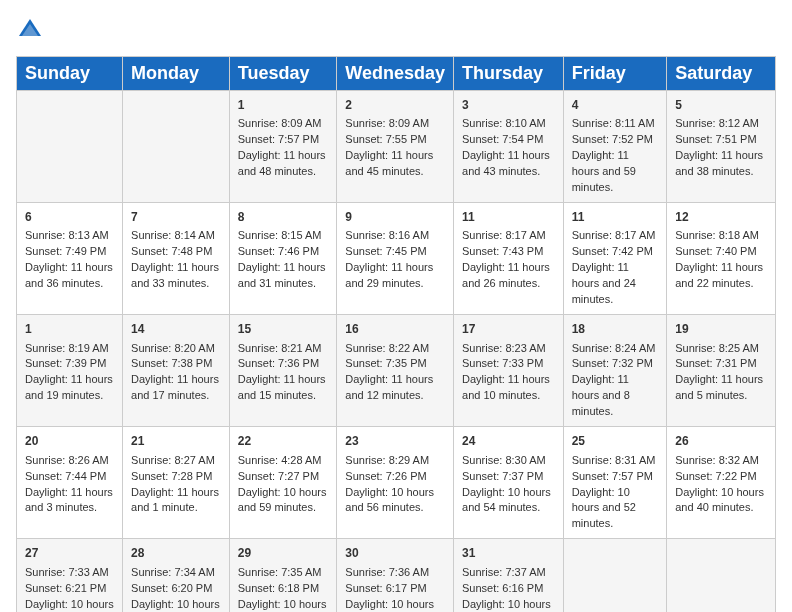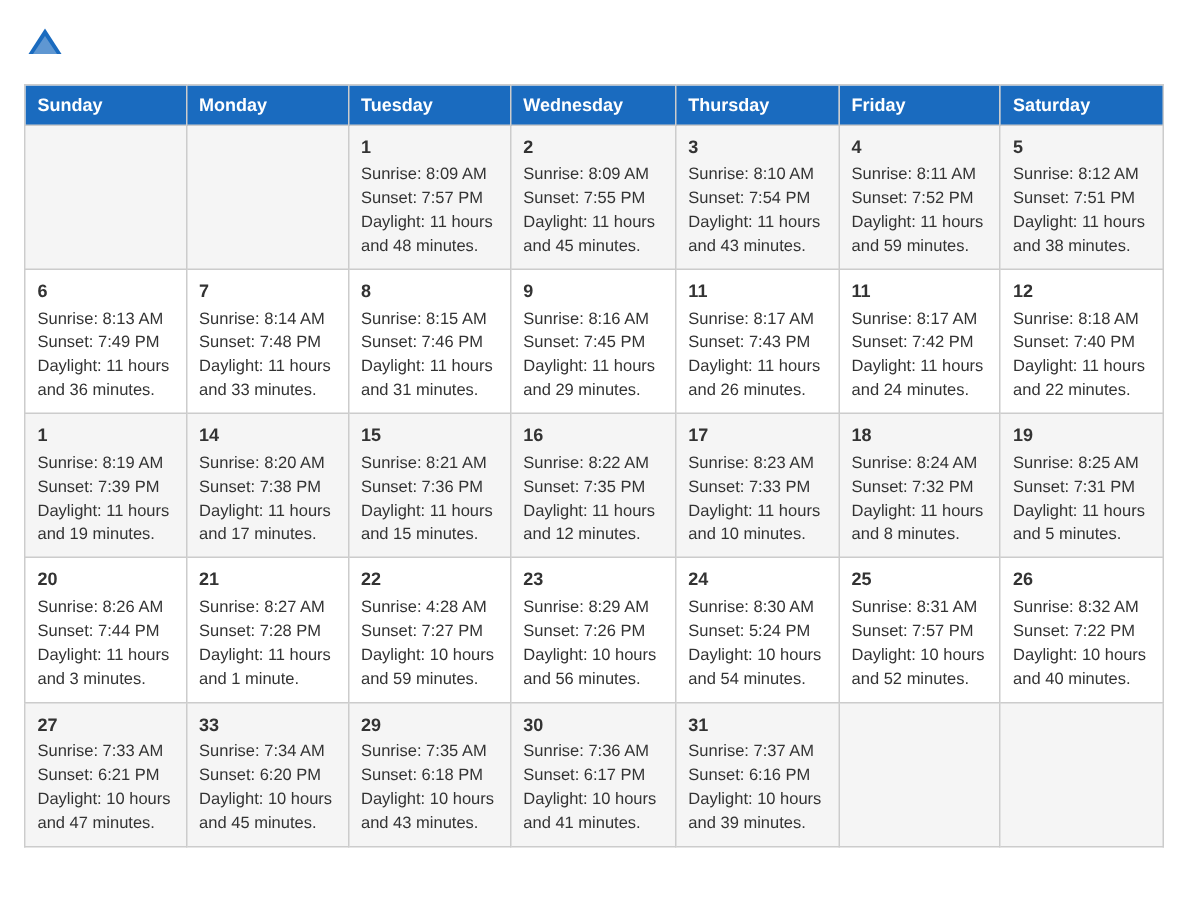--- a/index.html
+++ b/index.html
@@ -47,21 +47,21 @@
     table {
       width: 100%;
       border-collapse: collapse;
       font-size: 11px;
     }
     thead tr th {
       background: #1a6bbf;
       color: #fff;
       text-align: left;
       padding: 6px 8px;
-      font-size: 12px;
+      font-size: 18px;
       font-weight: bold;
       border: 1px solid #ccc;
     }
     tbody tr td {
       border: 1px solid #ccc;
       vertical-align: top;
       padding: 6px 8px;
       height: 90px;
       width: 113px;
       color: #333;
@@ -138,27 +138,27 @@
         <td><span class="day-num">16</span><span>Sunrise: 8:22 AM</span><br><span>Sunset: 7:35 PM</span><br><span>Daylight: 11 hours and 12 minutes.</span></td>
         <td><span class="day-num">17</span><span>Sunrise: 8:23 AM</span><br><span>Sunset: 7:33 PM</span><br><span>Daylight: 11 hours and 10 minutes.</span></td>
         <td><span class="day-num">18</span><span>Sunrise: 8:24 AM</span><br><span>Sunset: 7:32 PM</span><br><span>Daylight: 11 hours and 8 minutes.</span></td>
         <td><span class="day-num">19</span><span>Sunrise: 8:25 AM</span><br><span>Sunset: 7:31 PM</span><br><span>Daylight: 11 hours and 5 minutes.</span></td>
       </tr>
       <tr>
         <td><span class="day-num">20</span><span>Sunrise: 8:26 AM</span><br><span>Sunset: 7:44 PM</span><br><span>Daylight: 11 hours and 3 minutes.</span></td>
         <td><span class="day-num">21</span><span>Sunrise: 8:27 AM</span><br><span>Sunset: 7:28 PM</span><br><span>Daylight: 11 hours and 1 minute.</span></td>
         <td><span class="day-num">22</span><span>Sunrise: 4:28 AM</span><br><span>Sunset: 7:27 PM</span><br><span>Daylight: 10 hours and 59 minutes.</span></td>
         <td><span class="day-num">23</span><span>Sunrise: 8:29 AM</span><br><span>Sunset: 7:26 PM</span><br><span>Daylight: 10 hours and 56 minutes.</span></td>
-        <td><span class="day-num">24</span><span>Sunrise: 8:30 AM</span><br><span>Sunset: 5:24 PM</span><br><span>Daylight: 10 hours and 54 minutes.</span></td>
+        <td><span class="day-num">24</span><span>Sunrise: 8:30 AM</span><br><span>Sunset: 7:37 PM</span><br><span>Daylight: 10 hours and 54 minutes.</span></td>
         <td><span class="day-num">25</span><span>Sunrise: 8:31 AM</span><br><span>Sunset: 7:57 PM</span><br><span>Daylight: 10 hours and 52 minutes.</span></td>
         <td><span class="day-num">26</span><span>Sunrise: 8:32 AM</span><br><span>Sunset: 7:22 PM</span><br><span>Daylight: 10 hours and 40 minutes.</span></td>
       </tr>
       <tr>
         <td><span class="day-num">27</span><span>Sunrise: 7:33 AM</span><br><span>Sunset: 6:21 PM</span><br><span>Daylight: 10 hours and 47 minutes.</span></td>
-        <td><span class="day-num">33</span><span>Sunrise: 7:34 AM</span><br><span>Sunset: 6:20 PM</span><br><span>Daylight: 10 hours and 45 minutes.</span></td>
+        <td><span class="day-num">28</span><span>Sunrise: 7:34 AM</span><br><span>Sunset: 6:20 PM</span><br><span>Daylight: 10 hours and 45 minutes.</span></td>
         <td><span class="day-num">29</span><span>Sunrise: 7:35 AM</span><br><span>Sunset: 6:18 PM</span><br><span>Daylight: 10 hours and 43 minutes.</span></td>
         <td><span class="day-num">30</span><span>Sunrise: 7:36 AM</span><br><span>Sunset: 6:17 PM</span><br><span>Daylight: 10 hours and 41 minutes.</span></td>
         <td><span class="day-num">31</span><span>Sunrise: 7:37 AM</span><br><span>Sunset: 6:16 PM</span><br><span>Daylight: 10 hours and 39 minutes.</span></td>
         <td></td>
         <td></td>
       </tr>
     </tbody>
 </table>
 
 </body></html>

